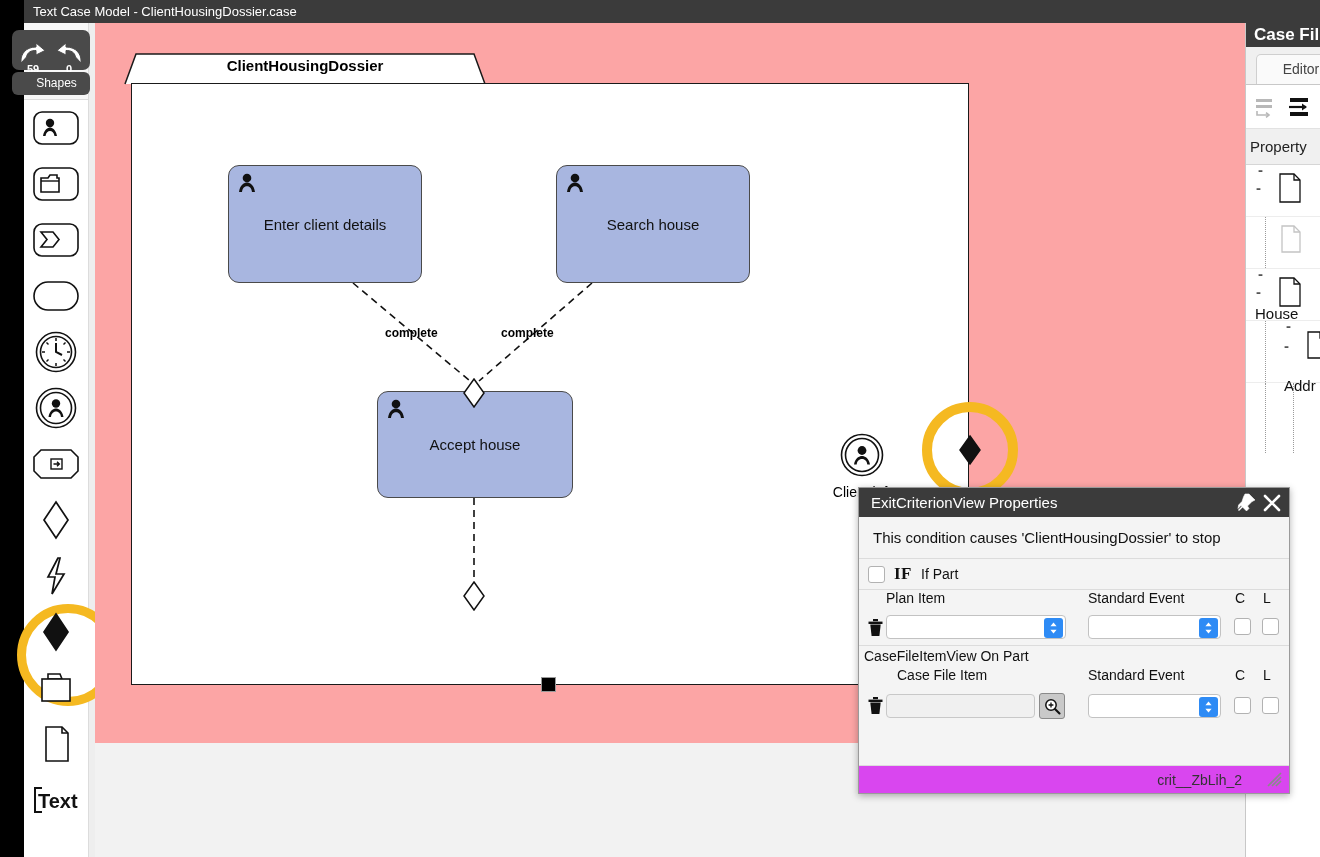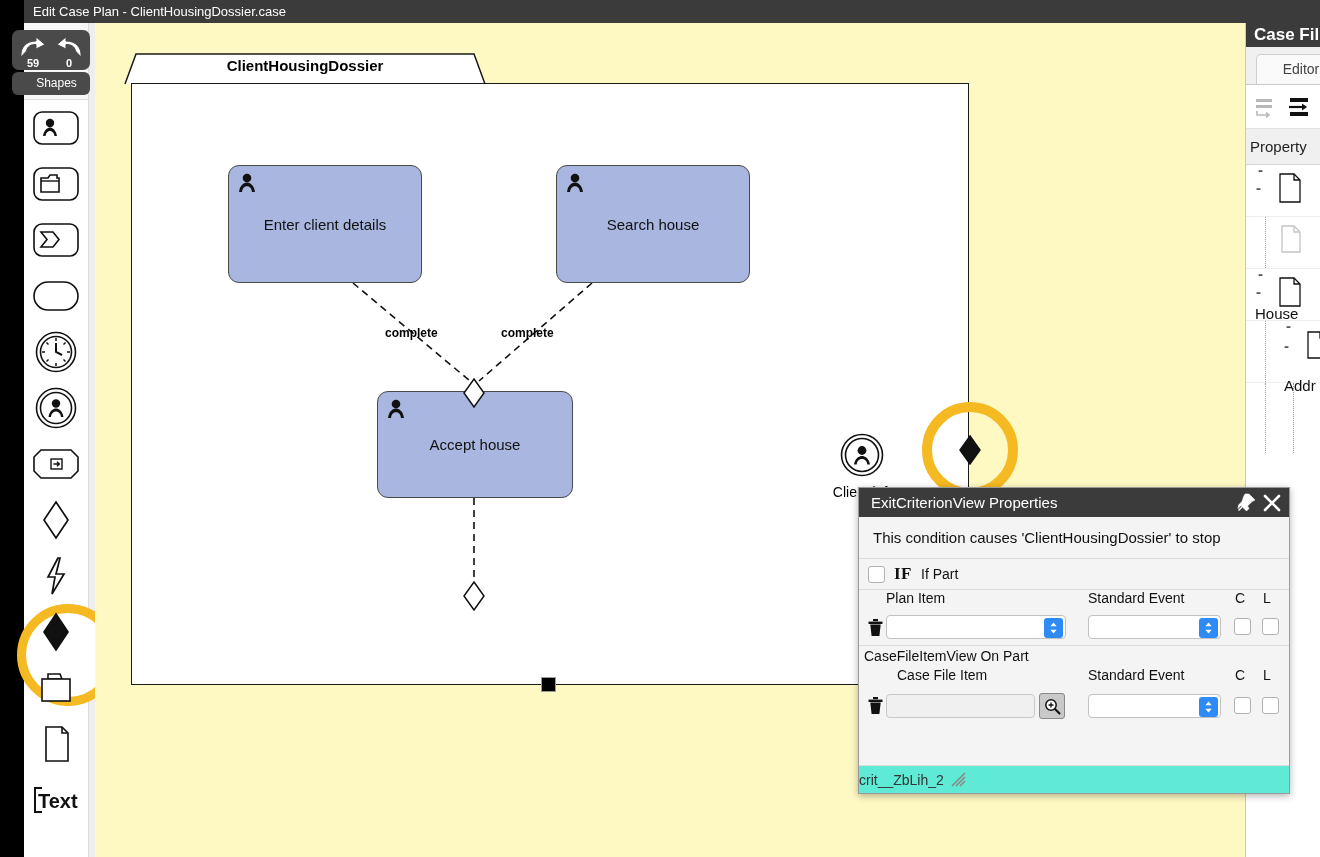--- a/index.html
+++ b/index.html
@@ -29,21 +29,21 @@
     background: #f7f7f7; border-right: 1px solid #cfcfcf;
   }
   .palette-scrollgap {
     position: absolute; left: 64px; top: 0; width: 7px; height: 834px;
     background: #eeeeee; border-left: 1px solid #dcdcdc;
   }
   .undo-redo {
     position: absolute; left: -12px; top: 7px; width: 78px; height: 40px;
     background: #4a4a4a; border-radius: 7px;
     display: flex; align-items: flex-start; justify-content: center; gap: 2px;
-    padding-top: 3px;
+    padding-top: 9px;
   }
   .ur-item { position: relative; width: 34px; height: 34px; }
   .ur-count {
     position: absolute; bottom: -2px; left: 0; width: 34px;
     text-align: center; color: #fff; font-size: 11px; font-weight: 600;
   }
   .shapes-tab {
     position: absolute; left: -12px; top: 49px; width: 78px; height: 23px;
     background: #4a4a4a; border-radius: 6px;
     color: #fff; font-size: 12px; text-align: center; line-height: 23px;
@@ -60,22 +60,22 @@
   .palette-item.selected::before {
     content: ""; position: absolute; left: 6px; top: -0px;
     width: 84px; height: 84px; margin-left: -13px;
     border: 9px solid #F5B921; border-radius: 50%;
     background: #fff; z-index: 0;
   }
   .palette-item.selected > * { position: relative; z-index: 1; }
 
   
   .canvas {
-    position: absolute; left: 71px; top: 0; width: 1150px; height: 834px;
-    background: #fef9c3; overflow: hidden;
+    position: absolute; left: 71px; top: 0; width: 1150px; height: 720px;
+    background: #fca5a5; overflow: hidden;
   }
   .caseplan-tab {
     position: absolute; left: 29px; top: 30px; width: 362px; height: 32px;
   }
   .caseplan-title {
     position: absolute; left: 29px; top: 34px; width: 362px;
     text-align: center; font-size: 15px; font-weight: bold; color: #000;
   }
   .caseplan-body {
     position: absolute; left: 36px; top: 60px; width: 838px; height: 602px;
@@ -187,23 +187,23 @@
     line-height: 21px; background: #f4f4f4; white-space: nowrap;
   }
   .dlg-colhdr {
     height: 23px; position: relative; background: #f4f4f4; font-size: 14px;
   }
   .dlg-colhdr > span { position: absolute; white-space: nowrap; }
   .dlg-fieldrow { height: 32px; position: relative; background: #f4f4f4; }
   .dlg-sep { height: 1px; background: #dcdcdc; }
   .dlg-footer {
     position: absolute; left: 0; bottom: 0; width: 100%; height: 28px;
-    background: #5eead4; border-top: 1px solid #dcdcdc;
-    display: flex; align-items: center; justify-content: flex-start;
-    padding-right: 7px; gap: 7px;
+    background: #d946ef; border-top: 1px solid #dcdcdc;
+    display: flex; align-items: center; justify-content: flex-end;
+    padding-right: 7px; gap: 25px;
   }
   .dlg-id { font-size: 14px; color: #333; white-space: nowrap; }
 
   .cbx {
     width: 17px; height: 17px; background: #fff;
     border: 1px solid #b2b2b2; border-radius: 3px;
   }
   .combo {
     position: absolute; height: 24px; background: #fff;
     border: 1px solid #c2c2c2; border-radius: 4px;
@@ -235,21 +235,21 @@
     font-family: "Liberation Serif", serif; font-size: 17px;
     font-weight: bold; color: #111; letter-spacing: .5px;
   }
 </style>
 </head>
 <body>
 
 <div id="app">
 
   <div class="win-titlebar">
-    <span>Edit Case Plan - ClientHousingDossier.case</span>
+    <span>Text Case Model - ClientHousingDossier.case</span>
   </div>
 
   <div class="win-body">
 
     <div class="palette">
 
       <div class="palette-scrollgap"></div>
 
       <div class="undo-redo">
         <div class="ur-item">

